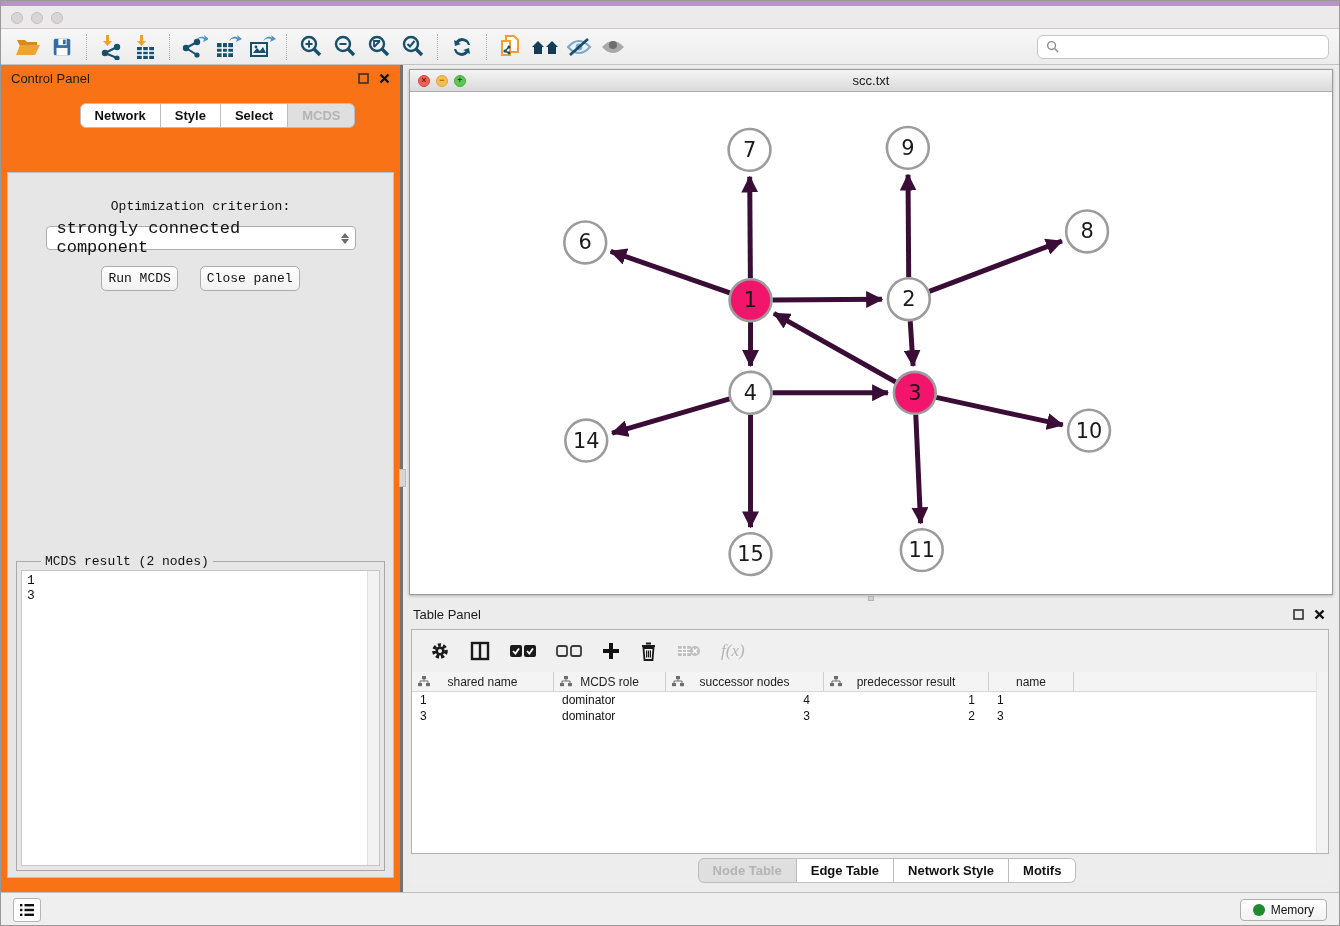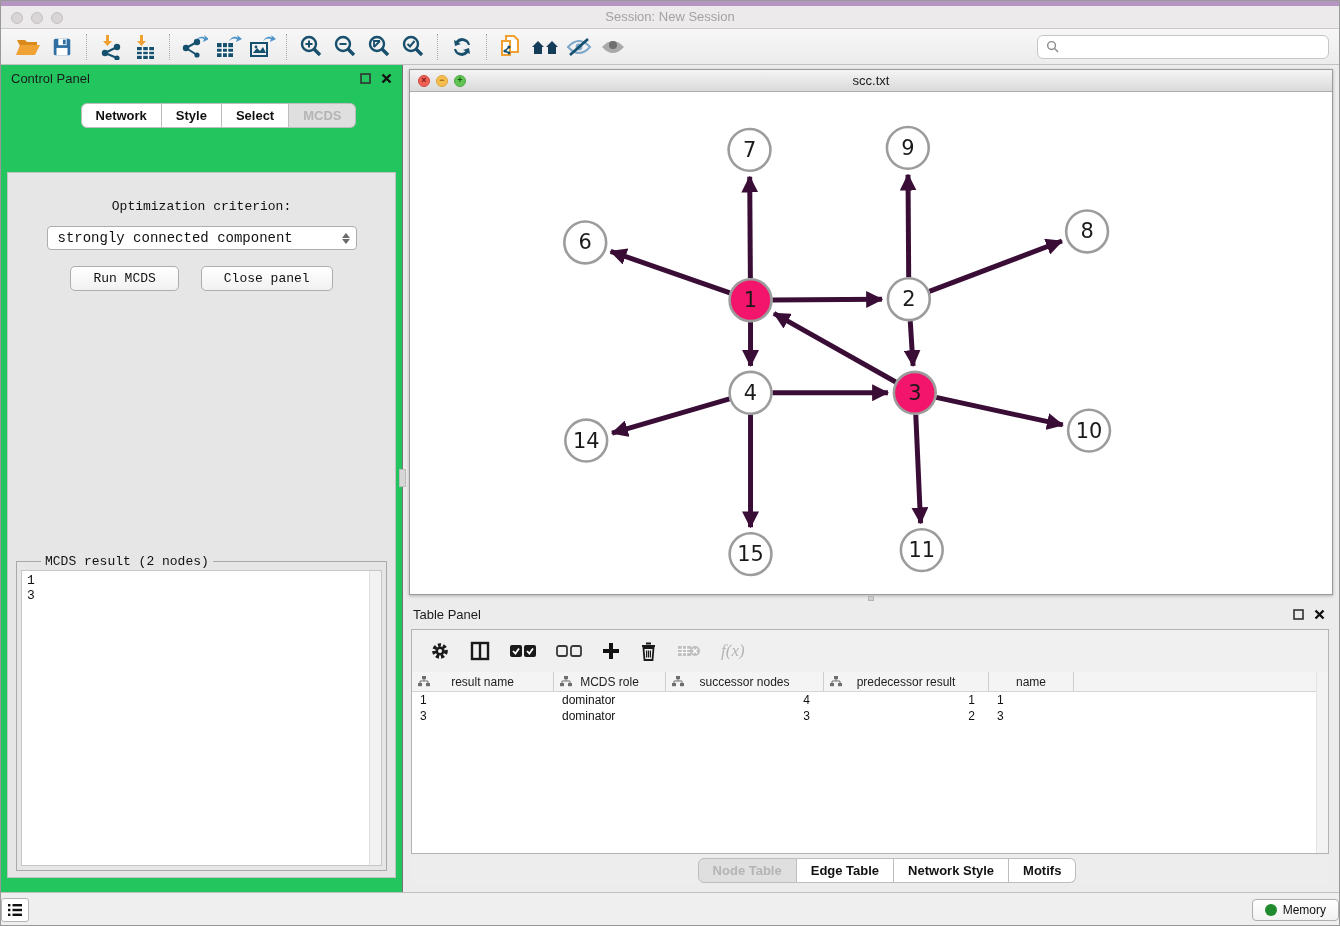--- a/index.html
+++ b/index.html
@@ -22,42 +22,42 @@
   .toolbar svg { display:block; }
   .search-wrap { margin-left:auto; }
   .search-box { width:292px; height:24px; border:1px solid #C6C6C6; border-radius:6px; background:#fff;
     display:flex; align-items:center; padding:0 8px; gap:5px; }
   .search-box input { border:none; outline:none; flex:1; font-size:12px; font-family:inherit; background:transparent; }
 
   
   .main { display:flex; height:827px; }
 
   
-  .control-panel { width:402px; background:#22c55e; border-right:1px solid #737373; position:relative; }
+  .control-panel { width:402px; background:#f97316; border-right:3px solid #737373; position:relative; }
   .panel-head { height:26px; display:flex; align-items:center; padding:0 10px; font-size:13px; color:#1C1C1C; }
   .panel-head .spacer { flex:1; }
   .mini-ic { margin-left:10px; display:flex; align-items:center; }
   .seg-tabs { display:flex; justify-content:center; position:relative; z-index:2; }
   .seg-tab { font-size:13px; font-weight:600; color:#111; background:#fff; border:1px solid #BDBDBD;
     border-left:none; padding:4px 14px; cursor:default; }
   .seg-tab:first-child { border-left:1px solid #BDBDBD; border-radius:6px 0 0 6px;margin-left:34px; }
   .seg-tab:last-child { border-radius:0 6px 6px 0; }
   .seg-tab.active { background:#DFDFDF; color:#B4B4B4; }
   .cp-body { position:absolute; left:6px; right:6px; top:107px; bottom:14px;
     border:1px solid #C2C2C2; background:#E6E6E6;font-family:Liberation Mono, monospace; }
   .opt-label { text-align:center; margin-top:26px; font-size:13px; color:#111; }
   .opt-select { margin:12px auto 0; width:310px; height:24px; background:#fff; border:1px solid #ADADAD;
-    border-radius:4px; display:flex; align-items:center; padding:0 6px 0 10px; font-size:14px; color:#111; }
+    border-radius:4px; display:flex; align-items:center; padding:0 6px 0 10px; font-size:17px; color:#111; }
   .opt-select .grow { flex:1; }
   .stepper { display:flex; flex-direction:column; gap:1px; align-items:center; }
   .stepper i { border:solid transparent; border-width:0 4px 5px 4px; border-bottom-color:#6B6B6B; width:0; height:0; }
   .stepper i.down { border-width:5px 4px 0 4px; border-top-color:#6B6B6B; border-bottom-color:transparent; }
   .btn-row { display:flex; justify-content:center; gap:22px; margin-top:16px; }
   .mac-btn { font-size:13px; color:#111; background:linear-gradient(#FFFFFF,#F1F1F1); border:1px solid #ADADAD;
-    border-radius:5px; padding:4px 22px; font-family:inherit; }
+    border-radius:5px; padding:4px 6px; font-family:inherit; }
   .result-box { position:absolute; left:8px; right:8px; top:388px; bottom:6px;
     border:1px solid #A9A9A9; background:#E6E6E6; }
   .result-legend { position:absolute; top:-8px; left:24px; background:#E6E6E6; padding:0 4px; font-size:13px; color:#111; }
   .result-text { position:absolute; left:4px; right:4px; top:8px; bottom:4px; background:#fff; border:1px solid #C6C6C6;
     font-size:13px; color:#111; padding:2px 5px; white-space:pre; overflow:hidden; }
   .result-text::after { content:""; position:absolute; top:0; bottom:0; right:0; width:11px; background:#F2F2F2; border-left:1px solid #E0E0E0; }
 
   
   .right-col { flex:1; display:flex; flex-direction:column; background:#ECECEC; }
 
@@ -90,41 +90,40 @@
   .tp-hcell { display:flex; align-items:center; justify-content:center; gap:6px; font-size:12px; color:#222;
     border-right:1px solid #CFCFCF; background:#F4F4F4; position:relative; }
   .tp-hcell .tree-ic { position:absolute; left:6px; top:4px; }
   .tp-row { display:flex; height:16px; }
   .tp-cell { font-size:12px; color:#111; padding:0 8px; display:flex; align-items:center; }
   .tp-cell.r { justify-content:flex-end; padding-right:14px; }
   .tp-tabs-strip { position:absolute; left:8px; right:10px; bottom:8px; height:28px; background:#EDEDED;
     display:flex; align-items:center; justify-content:center; }
 
   
-  .statusbar { height:35px; border-top:1px solid #BFBFBF; background:#EFEFEF; display:flex; align-items:center; padding:0 0;justify-content:flex-end; }
+  .statusbar { height:35px; border-top:1px solid #BFBFBF; background:#EFEFEF; display:flex; align-items:center; padding:0 12px;justify-content:flex-end; }
   .list-btn { width:28px; height:24px; background:#fff; border:1px solid #B5B5B5; border-radius:3px;
     display:flex; align-items:center; justify-content:center; }
   .memory-btn { margin-left:auto; display:flex; align-items:center; gap:6px; background:linear-gradient(#FFF,#F2F2F2);
     border:1px solid #AFAFAF; border-radius:4px; padding:3px 12px; font-size:12px; color:#111; font-family:inherit; }
   .memory-btn .dot { width:12px; height:12px; border-radius:50%; background:#1F8A2E; }
   .v-grip { position:absolute; left:398px; top:468px; width:7px; height:18px; background:#D6D6D6; border:1px solid #BBB; z-index:5; }
 </style>
 </head>
 <body>
 
 <div class="window">
 
   <div class="titlebar">
     <div class="purple-strip"></div>
     <div class="traffic">
       <span class="dot"></span>
       <span class="dot"></span>
       <span class="dot"></span>
     </div>
-    <div class="win-title">Session: New Session</div>
   </div>
 
   <div class="toolbar">
     <div class="tbtn">
       <svg width="26" height="24" viewBox="0 0 26 24">
           <path d="M2 5h8l2 2h10v4H5z" fill="#D98A1B"></path>
           <path d="M1 20l4-10h20l-5 10z" fill="#F0A334"></path>
         </svg>
     </div>
     <div class="tbtn">
@@ -455,21 +454,21 @@
           </div>
           <div class="tp-table">
             <div class="tp-hrow" id="tp-hrow">
                 <div class="tp-hcell" style="width: 142px;">
                   <svg width="12" height="11" viewBox="0 0 12 11" class="tree-ic">
                     <rect x="4" y="0" width="4" height="3.2" fill="#6E6E6E"></rect>
                     <rect x="0" y="7" width="4" height="3.2" fill="#6E6E6E"></rect>
                     <rect x="8" y="7" width="4" height="3.2" fill="#6E6E6E"></rect>
                     <path d="M6 3v2M2 7V5h8v2" stroke="#6E6E6E" fill="none"></path>
                   </svg>
-                  <span>result name</span>
+                  <span>shared name</span>
                 </div>
                 <div class="tp-hcell" style="width: 112px; justify-content: center;">
                   <svg width="12" height="11" viewBox="0 0 12 11" class="tree-ic">
                     <rect x="4" y="0" width="4" height="3.2" fill="#6E6E6E"></rect>
                     <rect x="0" y="7" width="4" height="3.2" fill="#6E6E6E"></rect>
                     <rect x="8" y="7" width="4" height="3.2" fill="#6E6E6E"></rect>
                     <path d="M6 3v2M2 7V5h8v2" stroke="#6E6E6E" fill="none"></path>
                   </svg>
                   <span>MCDS role</span>
                 </div>

